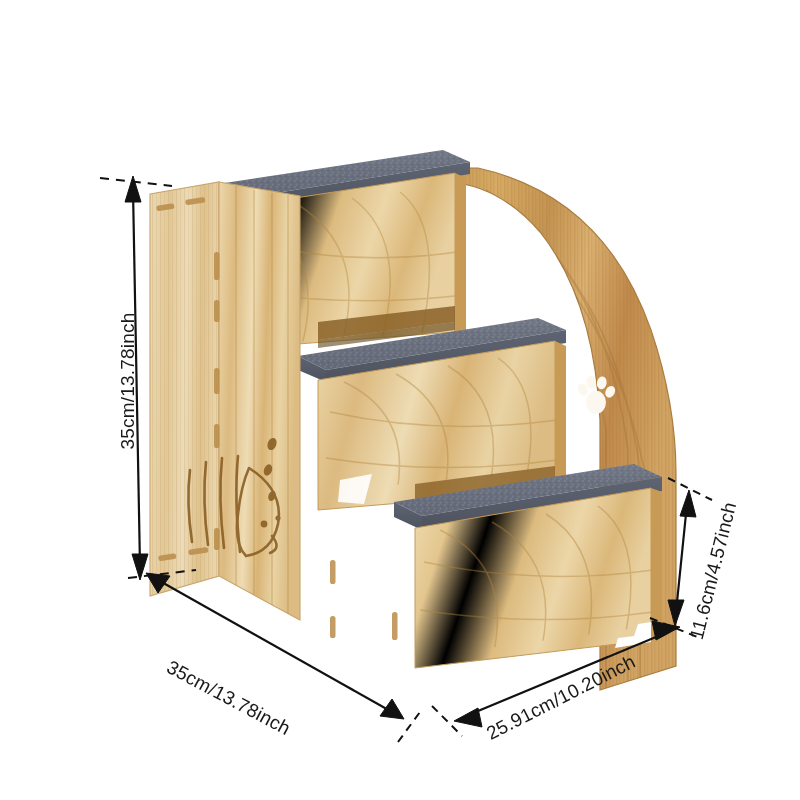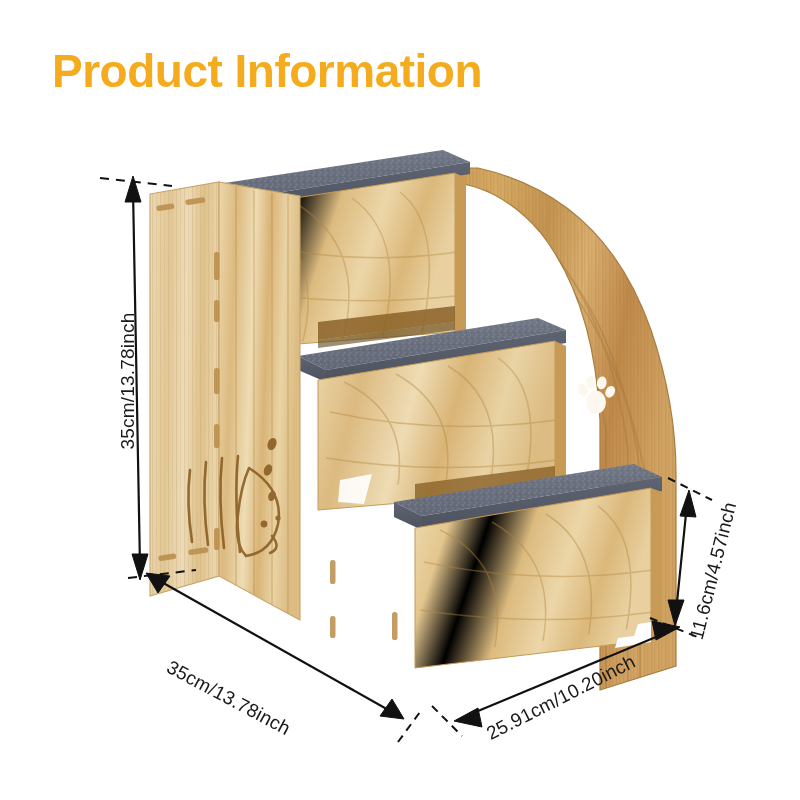--- a/index.html
+++ b/index.html
@@ -70,21 +70,20 @@
     top: 560px;
     transform: rotate(-76deg);
     transform-origin: center center;
   }
 </style>
 </head>
 <body>
 
 <div id="page">
 
-  <div id="title">Product Information</div>
 
   <div id="product">
     <svg width="800" height="800" viewBox="0 0 800 800" xmlns="http://www.w3.org/2000/svg">
       <defs>
 
         <linearGradient id="woodFrontA" x1="0" y1="0" x2="1" y2="0.25">
           <stop offset="0%" stop-color="#efdcb2"></stop>
           <stop offset="18%" stop-color="#e3c68e"></stop>
           <stop offset="34%" stop-color="#eeda af"></stop>
           <stop offset="52%" stop-color="#dcbb7f"></stop>

